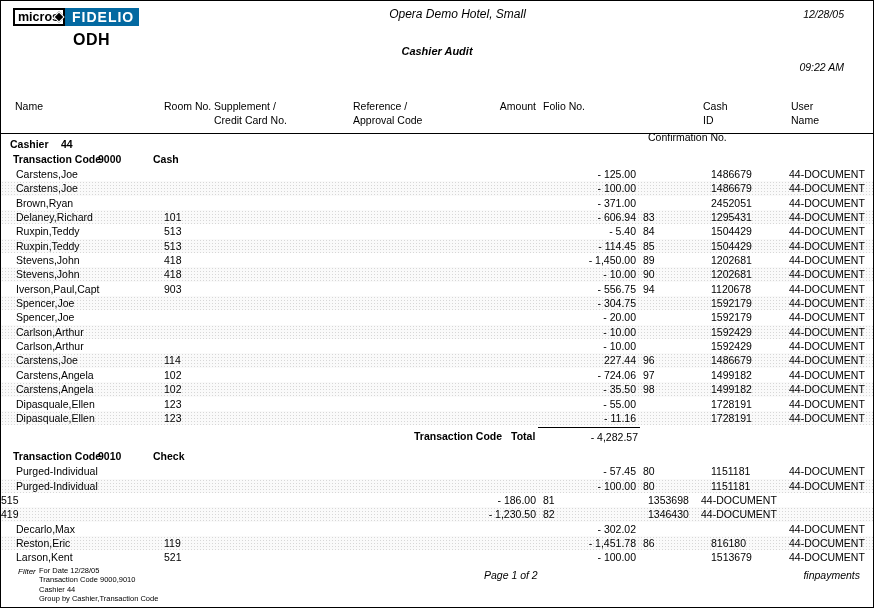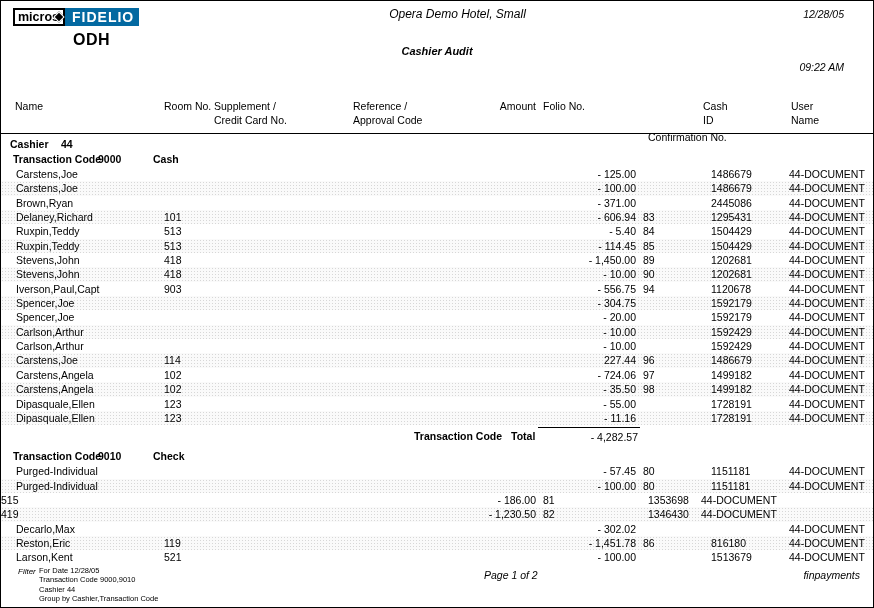--- a/index.html
+++ b/index.html
@@ -153,21 +153,21 @@
   </div>
 
   <div class="row">
     <span class="cell-name">Brown,Ryan</span>
     <span class="cell-room"></span>
     <span class="cell-supplement"></span>
     <span class="cell-expdate"></span>
     <span class="cell-ref"></span>
     <span class="cell-amount">- 371.00</span>
     <span class="cell-folio"></span>
-    <span class="cell-conf">2445086</span>
+    <span class="cell-conf">2452051</span>
     <span class="cell-cashuser">44-DOCUMENT</span>
   </div>
 
   <div class="row shaded">
     <span class="cell-name">Delaney,Richard</span>
     <span class="cell-room">101</span>
     <span class="cell-supplement"></span>
     <span class="cell-expdate"></span>
     <span class="cell-ref"></span>
     <span class="cell-amount">- 606.94</span>

